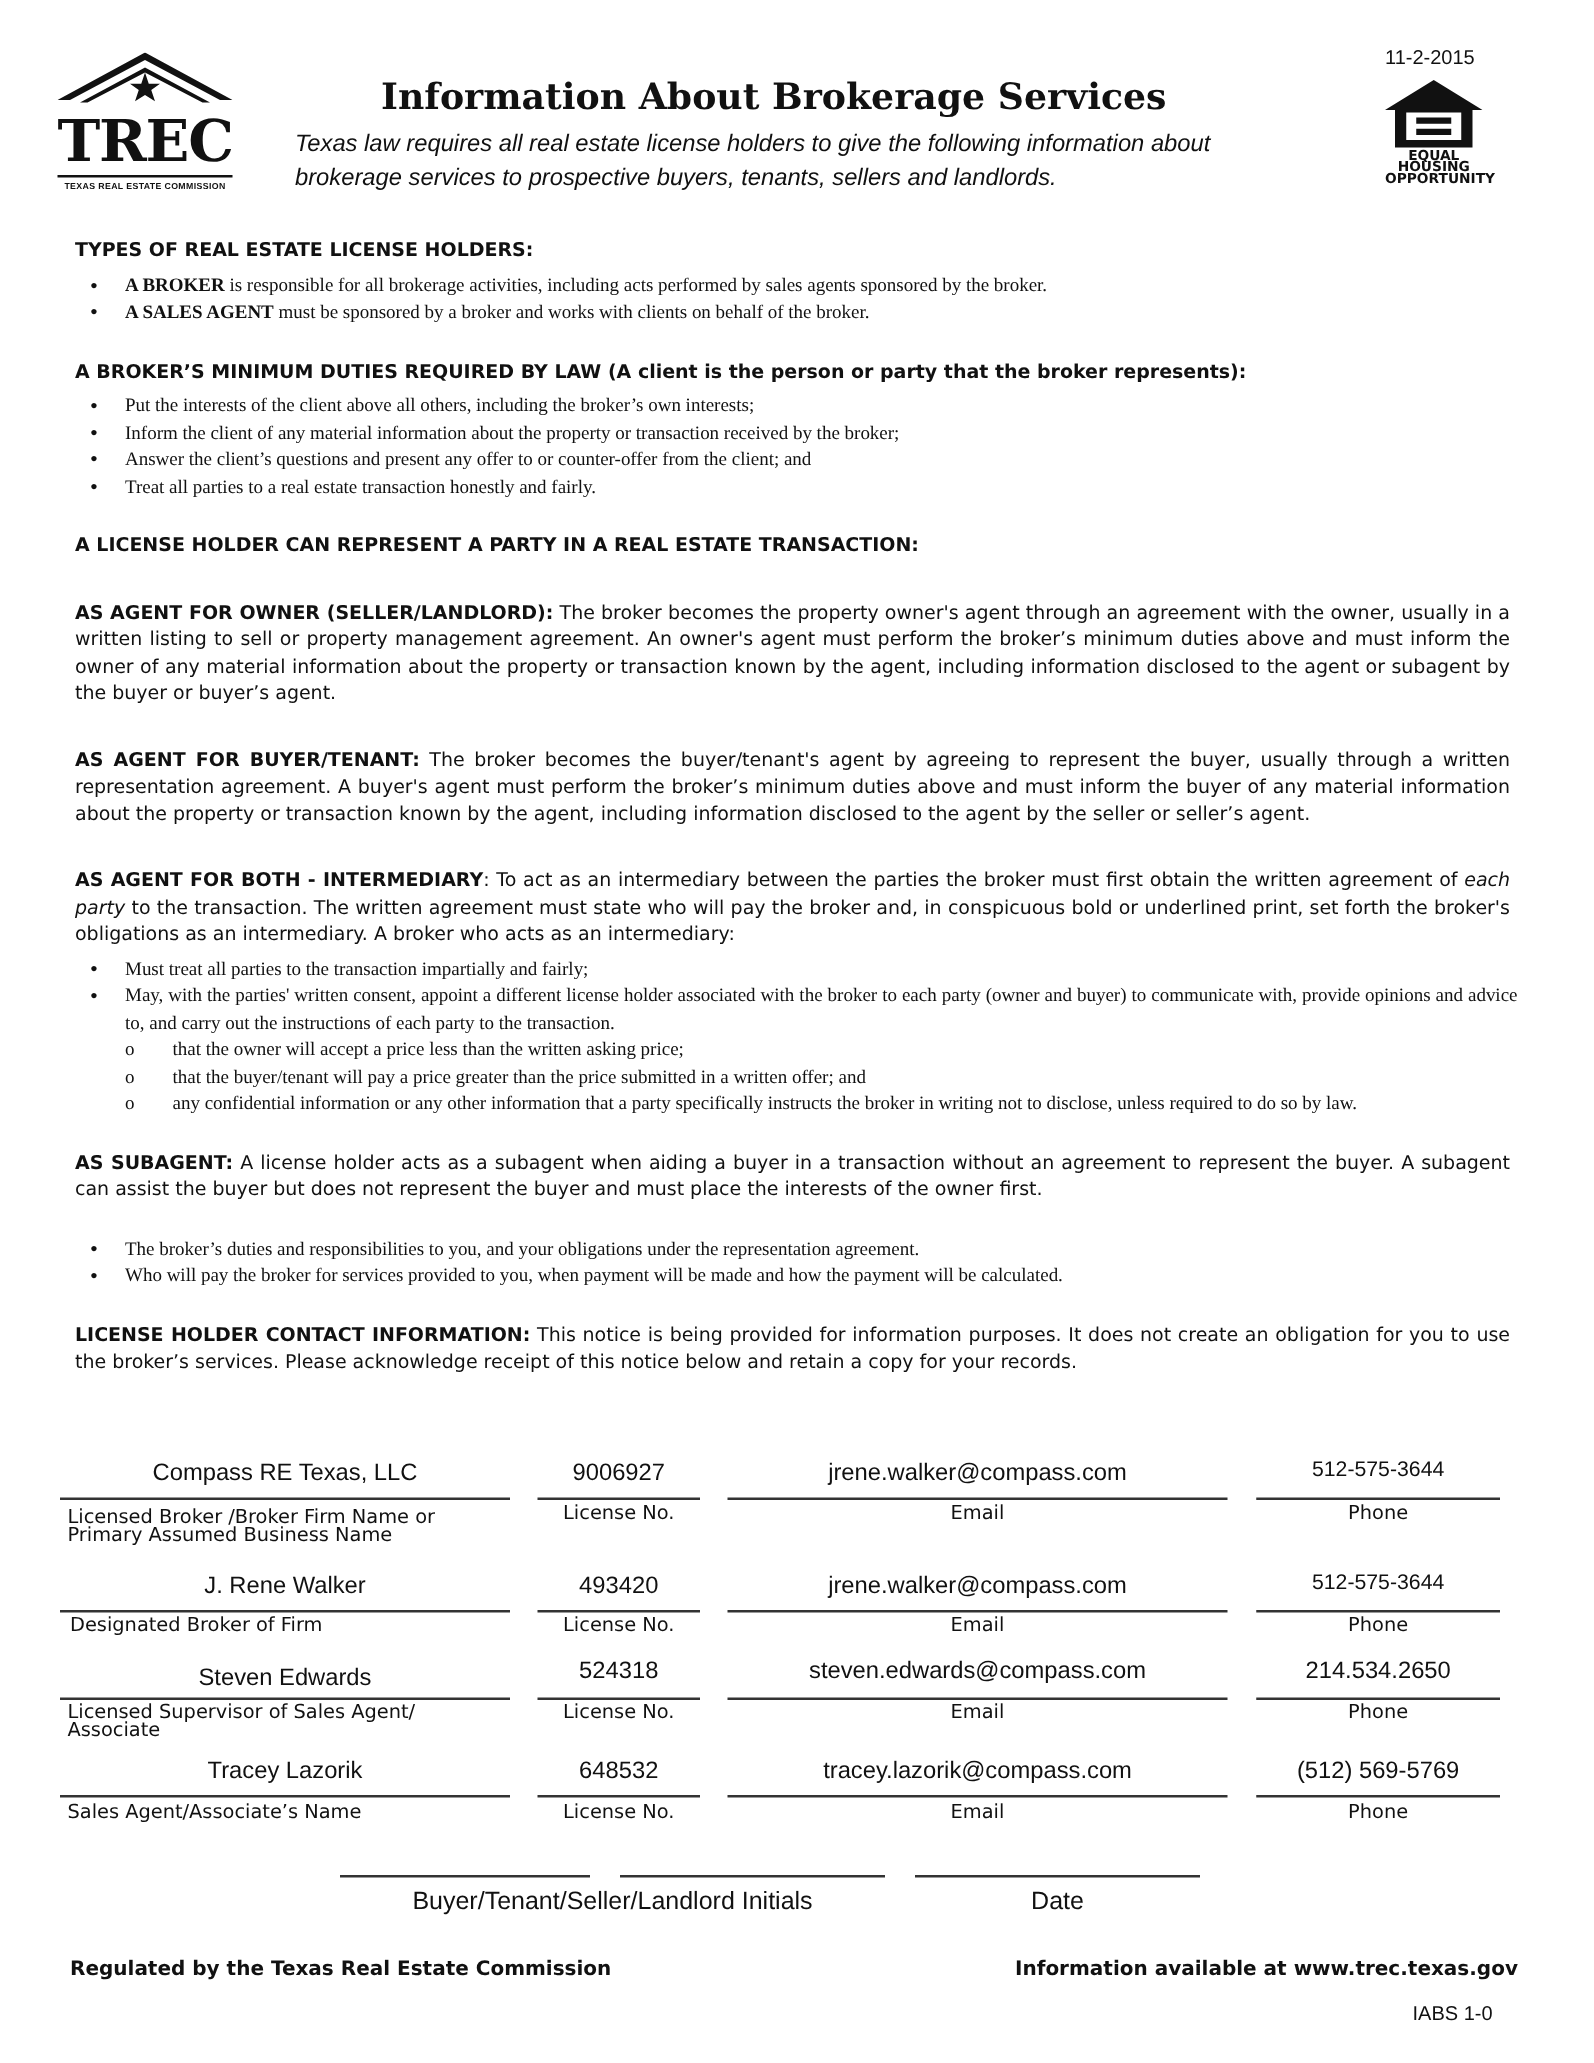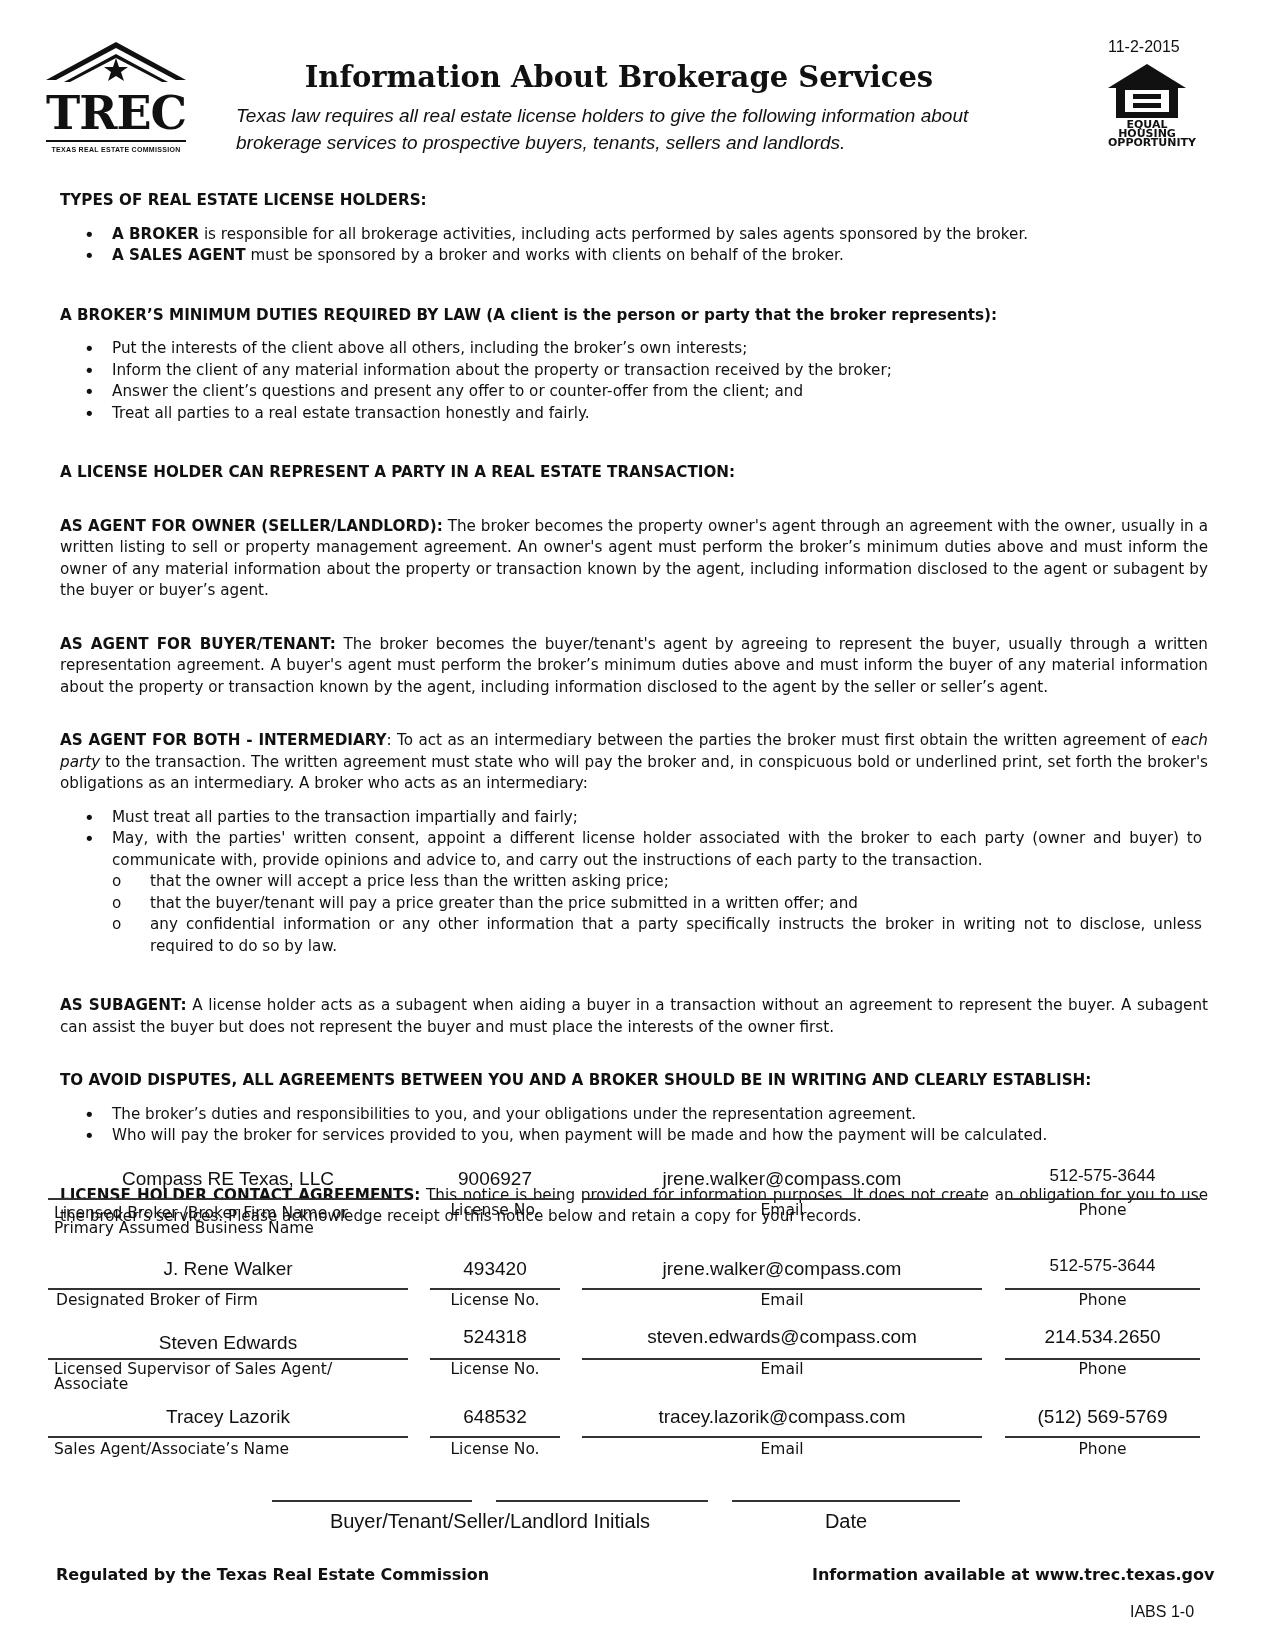--- a/index.html
+++ b/index.html
@@ -10,21 +10,21 @@
   .logo-rule { position: absolute; left: 0; top: 98px; width: 140px; height: 2px; background: #111; }
   .logo-sub { position: absolute; left: 0; top: 104px; width: 140px; text-align: center; font-size: 7px; font-weight: bold; letter-spacing: 0.3px; }
   .title { left: 254px; top: 60px; width: 730px; text-align: center; font-family: "DejaVu Serif", serif; font-weight: bold; font-size: 29px; }
   .subtitle { left: 236px; top: 102px; width: 800px; text-align: left; font-style: italic; font-size: 19px; line-height: 27px; }
   .date { left: 1108px; top: 38px; font-family: "Liberation Sans", sans-serif; font-size: 16px; }
   .eho { left: 1108px; top: 62px; width: 78px; height: 80px; }
   .eho-label { position: absolute; left: 0; top: 58px; width: 78px; text-align: center; font-size: 11px; font-weight: bold; line-height: 9px; font-family: "DejaVu Sans", sans-serif; }
   .content { left: 54px; top: 184px; width: 1160px; font-family: "DejaVu Sans", sans-serif; font-size: 15.2px; line-height: 21.5px; }
   .content p { margin: 6px; text-align: justify; }
   .content .gap { height: 20px; }
-  .content ul { margin: 12px; padding: 0; list-style: none; }
+  .content ul { margin: 0; padding: 0; list-style: none; font-family: Liberation Serif, serif; }
   .content li { position: relative; padding-left: 46px; text-align: justify; }
   .content li.bul::before { content: "\2022"; position: absolute; left: 18px; top: 0; font-size: 18px; }
   .content li.sub { padding-left: 84px; }
   .content li.sub::before { content: "o"; position: absolute; left: 46px; top: 0; }
   .h { font-weight: bold; }
   .contact { font-family: "Liberation Sans", sans-serif; }
   .cv { position: absolute; font-size: 19px; text-align: center; }
   .cl { position: absolute; font-size: 15.5px; font-family: "DejaVu Sans", sans-serif; line-height: 15px; }
   .rule { position: absolute; height: 2px; background: #333; }
   .sign-label { position: absolute; font-size: 20px; }
@@ -89,27 +89,26 @@
   <ul>
     <li class="bul">Must treat all parties to the transaction impartially  and fairly;</li>
     <li class="bul">May, with the parties' written consent, appoint a different license holder associated with the broker to each party (owner and buyer) to communicate with, provide opinions and advice to, and carry out the instructions of each party to the transaction.</li>
     <li class="sub">that the owner will accept a price less than the written asking price;</li>
     <li class="sub">that the buyer/tenant will pay a price greater than the price submitted in a written offer;  and</li>
     <li class="sub">any confidential information or any other information that a party specifically instructs the broker in writing not to disclose, unless required to do so by law.</li>
   </ul>
   <div class="gap"></div>
   <p><b>AS SUBAGENT:</b><span> A license holder acts as a subagent when aiding a buyer in a transaction without an agreement to represent the buyer. A subagent can assist the buyer but does not represent the buyer and must place the interests of the owner first.</span></p>
   <div class="gap"></div>
-  <p class="h">TO AVOID DISPUTES, ALL AGREEMENTS BETWEEN YOU AND A BROKER SHOULD BE IN WRITING AND CLEARLY ESTABLISH:</p>
   <ul>
     <li class="bul">The broker’s duties and responsibilities to you, and your obligations under the representation agreement.</li>
     <li class="bul">Who will pay the broker for services provided to you, when payment will be made and how the payment will be calculated.</li>
   </ul>
   <div class="gap"></div>
-  <p><b>LICENSE HOLDER CONTACT AGREEMENTS:</b><span> This notice is being provided for information purposes. It does not create an obligation for you to use the broker’s services. Please acknowledge receipt of this notice below and retain a copy for your records.</span></p>
+  <p><b>LICENSE HOLDER CONTACT INFORMATION:</b><span> This notice is being provided for information purposes. It does not create an obligation for you to use the broker’s services. Please acknowledge receipt of this notice below and retain a copy for your records.</span></p>
 </div>
 
 <div class="contact">
 
   <div>
     <div class="cv" style="left:48px;top:1168px;width:360px;">Compass RE Texas, LLC</div>
     <div class="cv" style="left:430px;top:1168px;width:130px;">9006927</div>
     <div class="cv" style="left:582px;top:1168px;width:400px;">jrene.walker@compass.com</div>
     <div class="cv" style="left:1005px;top:1166px;width:195px;font-size:17px;">512-575-3644</div>
     <div class="rule" style="left:48px;top:1198px;width:360px;"></div>

